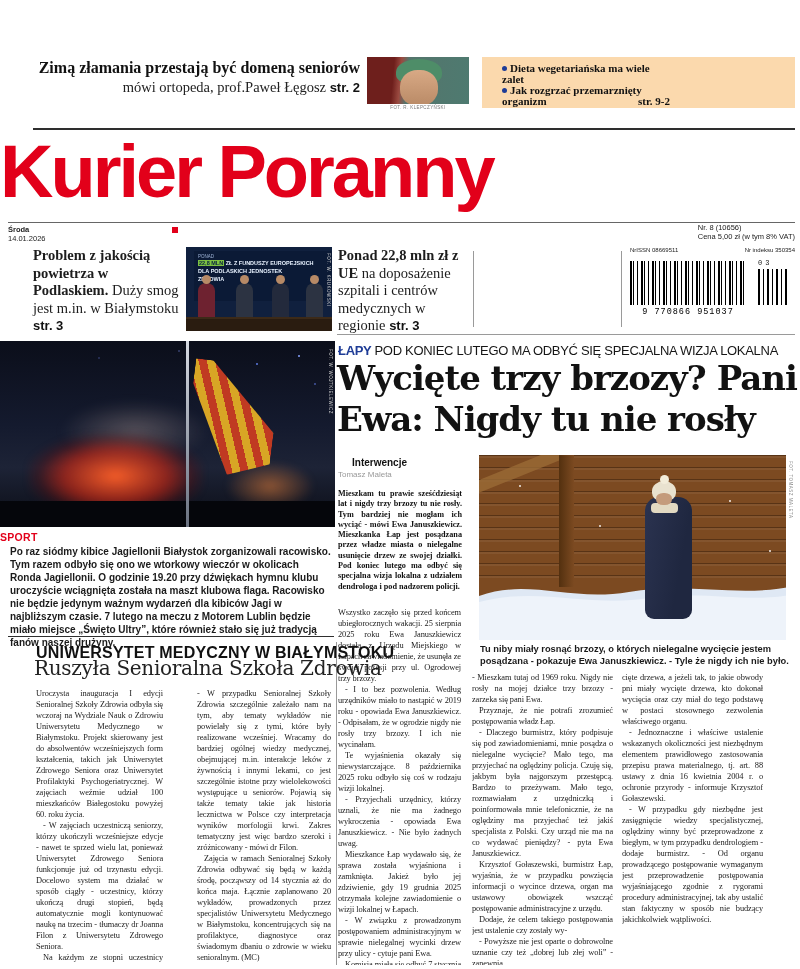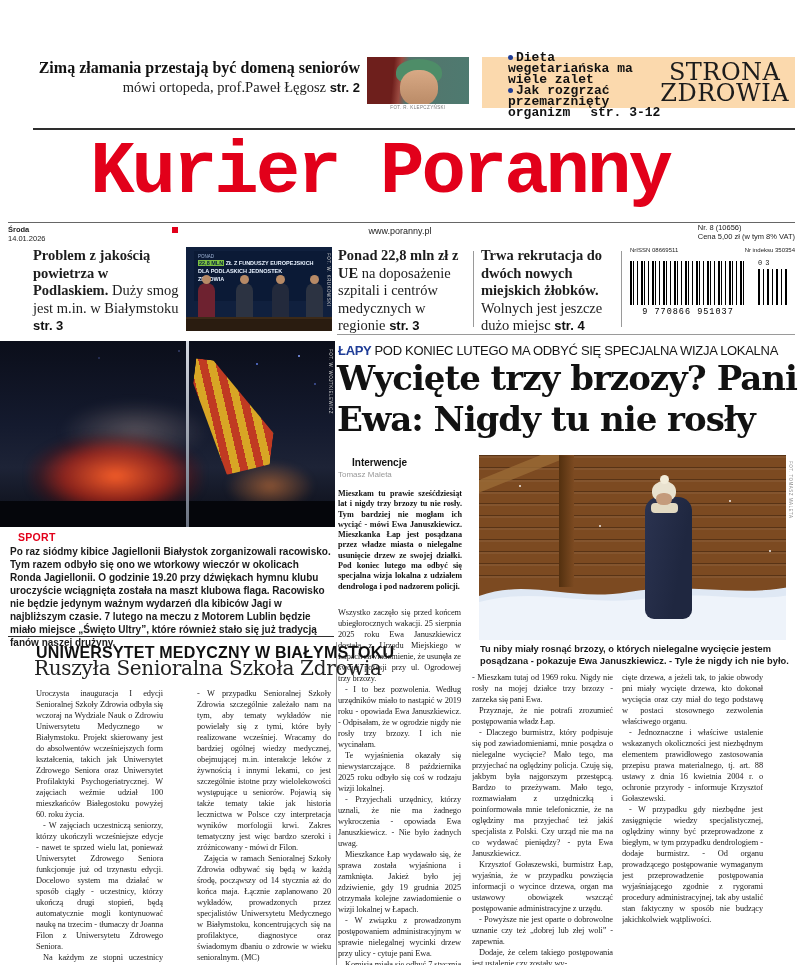--- a/index.html
+++ b/index.html
@@ -12,26 +12,26 @@
   .top-head .l1{font-weight:bold;font-size:16px;line-height:20px;color:#111}
   .top-head .l2{font-size:14.5px;line-height:19px;color:#222}
   .pg{font-family:"Liberation Sans",sans-serif;font-weight:bold;font-size:13px;color:#111}
   .doc-photo{left:367px;top:57px;width:102px;height:47px;overflow:hidden;
      background:linear-gradient(95deg,#6e1f1c 0%,#6e1f1c 26%,#9b4a40 33%,#54756c 40%,#4e7a70 100%)}
   .doc-cap{position:absolute;left:0;top:2px;width:46px;height:26px;left:29px;border-radius:50% 50% 40% 40%;background:#4e8d68}
   .doc-face{position:absolute;left:33px;top:13px;width:38px;height:36px;border-radius:46%;
      background:linear-gradient(#d8a985,#b98a66)}
   .doc-credit{left:367px;top:105px;width:102px;font-family:"Liberation Sans",sans-serif;font-size:4.5px;color:#777;text-align:center;letter-spacing:.4px}
   .health-box{left:482px;top:57px;width:313px;height:51px;display:flex;align-items:center;justify-content:space-between;padding:0}
-  .hb-items{width:168px;padding:5px 0 0 26px;font-family:Liberation Mono, monospace;font-weight:bold;font-size:13px;line-height:11px;color:#111}
+  .hb-items{width:168px;padding:5px 0 0 20px;font-family:Liberation Serif, serif;font-weight:bold;font-size:11px;line-height:11px;color:#111}
   .hb-item .dot{display:inline-block;width:5px;height:5px;border-radius:50%;background:#1e3c96;margin-right:3px;vertical-align:1px}
   .hb-page{float:right;font-weight:bold}
   .hb-brand{width:132px;text-align:center;font-family:"DejaVu Serif",serif;font-size:24px;line-height:21px;color:#1c1c1c;letter-spacing:.5px;padding-right:6px}
   
-  .masthead{left:0;top:130px;width:760px;text-align:center;font-family:Liberation Mono, monospace;
+  .masthead{left:0;top:130px;width:760px;text-align:left;font-family:Liberation Sans, sans-serif;
       font-weight:bold;font-size:74px;line-height:84px;letter-spacing:-3px;color:#e2001a;white-space:nowrap}
   .info{font-family:"Liberation Sans",sans-serif;font-size:7.5px;line-height:8.5px;color:#222}
   .info .b{font-weight:bold}
   .red-sq{left:172px;top:227px;width:6px;height:6px;background:#e2001a}
   
   .teaser{font-size:14.5px;line-height:17.5px;color:#1d1d1d}
   .teaser .b{font-weight:bold}
   .conf{left:186px;top:247px;width:146px;height:84px;background:#10203e;overflow:hidden}
   .conf-screen{position:absolute;left:8px;top:4px;width:130px;height:44px;background:#0b1a36;padding:3px 4px;
       font-family:"Liberation Sans",sans-serif;color:#e8f2ff;font-weight:bold}
@@ -62,21 +62,21 @@
   .crowd{position:absolute;left:0;bottom:0;width:100%;height:26px;background:#05060b}
   .pole{position:absolute;left:186px;top:0;width:3px;height:186px;background:linear-gradient(#d6dae2,#6a7180)}
   .flag{position:absolute;left:189px;top:22px;width:86px;height:112px;transform:rotate(7deg);
      background:repeating-linear-gradient(70deg,#d8a625 0 8px,#c03a22 8px 16px);
      clip-path:polygon(0 0,20% 0,100% 58%,100% 86%,52% 100%,0 22%)}
   .lights{position:absolute;left:298px;top:14px;width:2px;height:2px;background:#86a0ff;border-radius:50%;
      box-shadow:-42px 8px 0 #5c7ae0,-120px -5px 0 #36406e,16px 28px 0 #4456a0,-200px 2px 0 #2c3560}
   .vcredit{font-family:"Liberation Sans",sans-serif;font-size:4.5px;color:#888;letter-spacing:.5px;writing-mode:vertical-rl}
   .vcredit.onphoto{color:#cfcfcf}
   
-  .sport-label{left:18px;top:531px;font-family:"Liberation Sans",sans-serif;font-weight:bold;font-size:10.5px;color:#e2001a;letter-spacing:.3px}
+  .sport-label{left:0;top:531px;font-family:"Liberation Sans",sans-serif;font-weight:bold;font-size:10.5px;color:#e2001a;letter-spacing:.3px}
   .sport-cap{left:10px;top:545px;width:322px;font-family:"Liberation Sans",sans-serif;font-weight:bold;font-size:10px;line-height:13px;color:#1b1b1b}
   
   .sen-kicker{left:36px;top:644px;font-family:"Liberation Sans",sans-serif;font-weight:bold;font-size:16px;letter-spacing:.2px;color:#111}
   .sen-headline{left:34px;top:656px;width:300px;font-family:"DejaVu Serif",serif;font-size:20px;line-height:25px;letter-spacing:-.3px;color:#222;white-space:nowrap}
   .bodycol{font-size:8.4px;line-height:11px;text-align:justify;color:#1c1c1c;overflow:hidden;letter-spacing:-.1px}
   .bodycol .para{margin:0}
   .bodycol .para + .para{text-indent:7px}
   .sen-col1{left:36px;top:688px;width:127px;height:277px}
   .sen-col2{left:197px;top:688px;width:134px;height:277px}
   
@@ -128,40 +128,35 @@
   </div>
   <div class="abs doc-credit">FOT. R. KLEPCZYŃSKI</div>
 
   <div class="abs health-box" style="background:#fbd9ad">
     <div class="hb-items">
       <div class="hb-item">
         <span class="dot"></span><span>Dieta wegetariańska ma wiele zalet</span>
       </div>
       <div class="hb-item">
         <span class="dot"></span><span>Jak rozgrzać przemarznięty organizm</span>
-        <span class="hb-page">str. 3-12</span>
+        <span class="hb-page">str. 9-2</span>
       </div>
-    </div>
-    <div class="hb-brand">
-      <div>STRONA</div>
-      <div>ZDROWIA</div>
     </div>
   </div>
 
   <div class="abs rule" style="left:33px;top:128px;width:762px;height:2px"></div>
 
   <div class="abs masthead">Kurier Poranny</div>
 
   <div class="abs rule" style="left:8px;top:222px;width:787px;height:1px;background:#666"></div>
   <div class="abs info" style="left:8px;top:226px">
     <div class="b">Środa</div>
     <div>14.01.2026</div>
   </div>
   <div class="abs red-sq"></div>
-  <div class="abs info b" style="left:0;top:227px;width:800px;text-align:center;font-size:9px">www.poranny.pl</div>
   <div class="abs info" style="right:5px;top:224px;text-align:left">
     <div>Nr. 8 (10656)</div>
     <div>Cena 5,00 zł (w tym 8% VAT)</div>
   </div>
 
   <div class="abs teaser" style="left:33px;top:247px;width:146px">
     <span class="b">Problem z jakością powietrza w Podlaskiem.</span><span> Duży smog jest m.in. w Białymstoku </span><span class="pg">str. 3</span>
   </div>
 
   <div class="abs conf">
@@ -176,23 +171,20 @@
     <div class="person" style="left:86px;background:#232a3c"></div>
     <div class="person" style="left:120px"></div>
     <div class="desk"></div>
     <div class="vcredit onphoto" style="position:absolute;right:1px;top:6px">FOT. W. KRUKOWSKI</div>
   </div>
 
   <div class="abs teaser" style="left:338px;top:247px;width:128px">
     <span class="b">Ponad 22,8 mln zł z UE</span><span> na doposażenie szpitali i centrów medycznych w regionie </span><span class="pg">str. 3</span>
   </div>
   <div class="abs vr" style="left:473px;top:251px;height:76px"></div>
-  <div class="abs teaser" style="left:481px;top:247px;width:132px">
-    <span class="b">Trwa rekrutacja do dwóch nowych miejskich żłobków.</span><span> Wolnych jest jeszcze dużo miejsc </span><span class="pg">str. 4</span>
-  </div>
   <div class="abs vr" style="left:621px;top:251px;height:76px"></div>
 
   <div class="abs barcode">
     <div class="bc-head">
       <span>NrISSN 08669511</span>
       <span>Nr indeksu 350354</span>
     </div>
     <div class="bc-main"></div>
     <div class="bc-addon-digits">03</div>
     <div class="bc-addon"></div>
@@ -272,22 +264,22 @@
       <p class="para">- Przyjechali urzędnicy, którzy uznali, że nie ma żadnego wykroczenia - opowiada Ewa Januszkiewicz. - Nie było żadnych uwag.</p>
       <p class="para">Mieszkance Łap wydawało się, że sprawa została wyjaśniona i zamknięta. Jakież było jej zdziwienie, gdy 19 grudnia 2025 otrzymała kolejne zawiadomienie o wizji lokalnej w Łapach.</p>
       <p class="para">- W związku z prowadzonym postępowaniem administracyjnym w sprawie nielegalnej wycinki drzew przy ulicy - cytuje pani Ewa.</p>
       <p class="para">Komisja miała się odbyć 7 stycznia br. z udziałem policji. Ale ostatecznie do niej nie doszło z powodu niesprzyjającej pogody. Nowy termin wyznaczono na 28 lutego.</p>
     </div>
   <div class="abs bodycol a-col2">
       <p class="para">- Mieszkam tutaj od 1969 roku. Nigdy nie rosły na mojej działce trzy brzozy - zarzeka się pani Ewa.</p>
       <p class="para">Przyznaje, że nie potrafi zrozumieć postępowania władz Łap.</p>
       <p class="para">- Dlaczego burmistrz, który podpisuje się pod zawiadomieniami, mnie posądza o nielegalne wycięcie? Mało tego, ma przyjechać na oględziny policja. Czuję się, jakbym była najgorszym przestępcą. Bardzo to przeżywam. Mało tego, rozmawiałam z urzędniczką i poinformowała mnie telefonicznie, że na oględziny ma przyjechać też jakiś specjalista z Polski. Czy urząd nie ma na co wydawać pieniędzy? - pyta Ewa Januszkiewicz.</p>
       <p class="para">Krzysztof Gołaszewski, burmistrz Łap, wyjaśnia, że w przypadku powzięcia informacji o wycince drzewa, organ ma ustawowy obowiązek wszcząć postępowanie administracyjne z urzędu.</p>
+      <p class="para">Dodaje, że celem takiego postępowania jest ustalenie czy zostały wy-</p>
       <p class="para">- Powyższe nie jest oparte o dobrowolne uznanie czy też „dobrej lub złej woli” - zapewnia.</p>
-      <p class="para">Dodaje, że celem takiego postępowania jest ustalenie czy zostały wy-</p>
     </div>
   <div class="abs bodycol a-col3">
       <p class="para">cięte drzewa, a jeżeli tak, to jakie obwody pni miały wycięte drzewa, kto dokonał wycięcia oraz czy miał do tego podstawę w postaci stosownego zezwolenia właściwego organu.</p>
       <p class="para">- Jednoznaczne i właściwe ustalenie wskazanych okoliczności jest niezbędnym elementem prawidłowego zastosowania przepisu prawa materialnego, tj. art. 88 ustawy z dnia 16 kwietnia 2004 r. o ochronie przyrody - informuje Krzysztof Gołaszewski.</p>
       <p class="para">- W przypadku gdy niezbędne jest zasięgnięcie wiedzy specjalistycznej, oględziny winny być przeprowadzone z biegłym, w tym przypadku dendrologiem - dodaje burmistrz. - Od organu prowadzącego postępowanie wymaganym jest przeprowadzenie postępowania wyjaśniającego zgodnie z rygorami procedury administracyjnej, tak aby ustalić stan faktyczny w sposób nie budzący jakichkolwiek wątpliwości.</p>
     </div>
 
 </div>
 
 </body></html>

